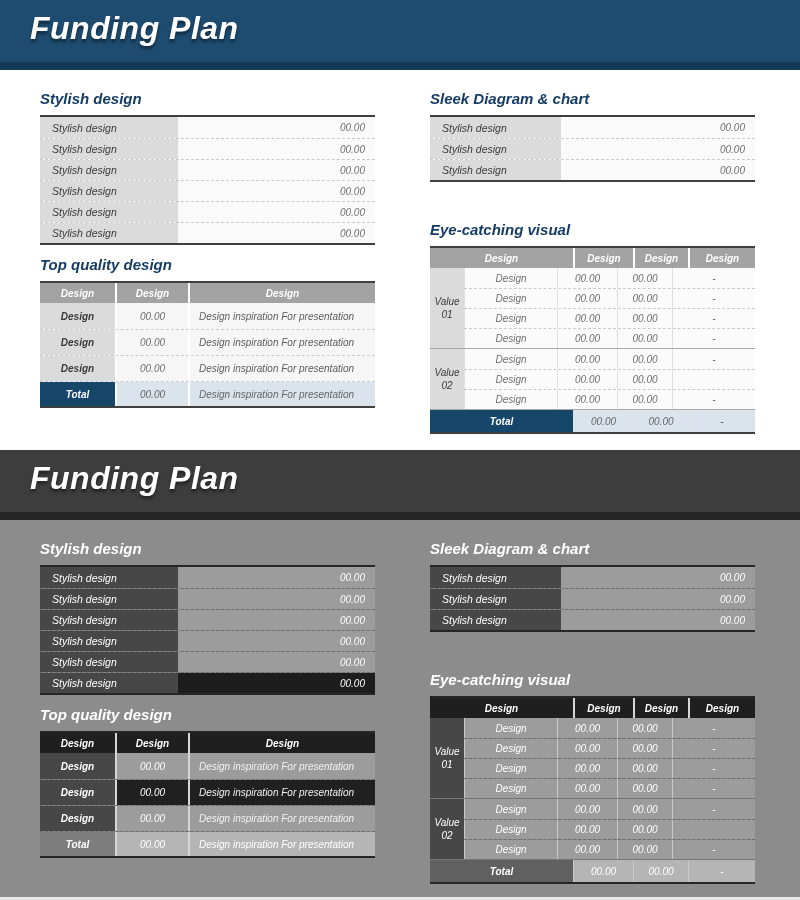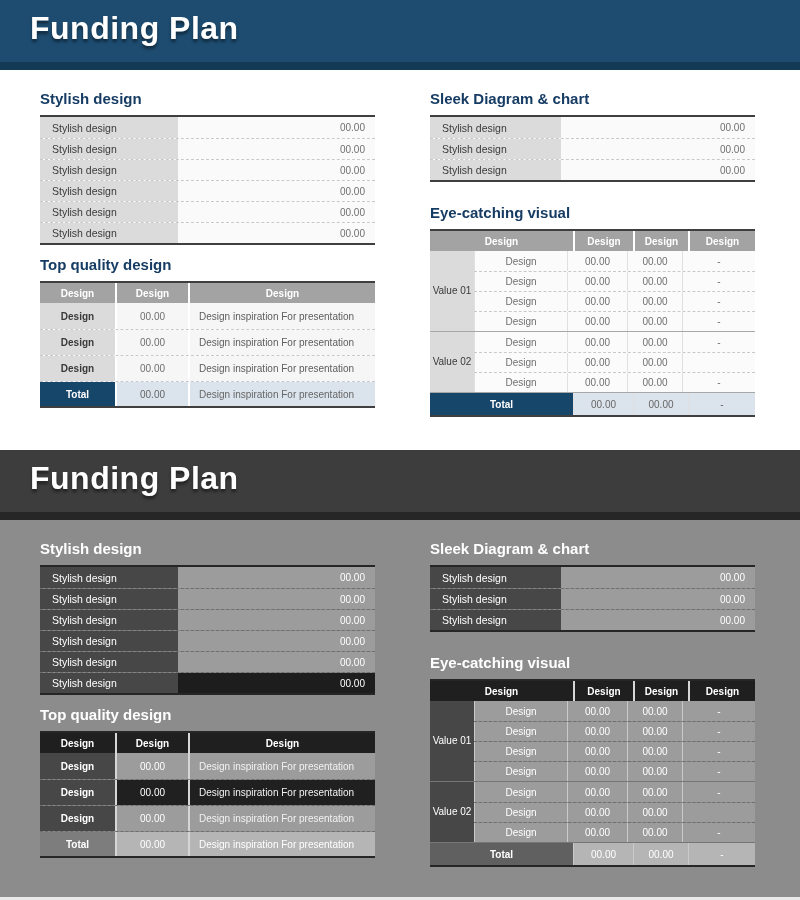--- a/index.html
+++ b/index.html
@@ -3,21 +3,21 @@
 <meta charset="utf-8">
 <style>
   * { box-sizing: border-box; margin: 0; padding: 0; }
   html, body { width: 800px; }
   body {
     font-family: "Liberation Sans", sans-serif;
     background: #ffffff;
     width: 800px; height: 900px;
     overflow: hidden;
   }
-  .slide { width: 800px; position: relative; }
+  .slide { width: 800px; position: relative; font-style: italic; }
   .slide.light { height: 440px; background: #ffffff;
     --head-bg:#1d4c70; --head-strip:#133a54; --heading:#163c64;
     --kv-label-bg:#dbdbdb; --kv-label-fg:#3a3a3a; --kv-val-bg:#fafafa; --kv-val-fg:#6f6f6f;
     --th-bg:#a3a3a3; --th-fg:#ffffff;
     --cell-bg:#f6f6f6; --cell-fg:#6f6f6f; --desc-fg:#5d5d5d;
     --total-label-bg:#17466b; --total-label-fg:#ffffff; --total-cell-bg:#dbe3ec; --total-cell-fg:#666666;
     --eye-total-label-bg:#17466b; --cellw-bg:#fbfbfb;
     --rowsep:#c9c9c9; --colsep:#ffffff; --colsep2:#e0e0e0; --groupsep:#a8a8a8; --strong:#3f3f3f;
   }
   .slide.dark { height: 447px; background: #8c8c8c;
@@ -37,21 +37,21 @@
     color: #fff; font-size: 32px; font-weight: bold; letter-spacing: 0.5px;
     padding: 10px 0 0 30px; text-shadow: 0 3px 3px rgba(0,0,0,0.45);
   }
   .slide-body { display: flex; padding: 0 45px 0 40px; }
   .col-left  { width: 335px; margin-right: 55px; }
   .col-right { width: 325px; }
 
   .panel-heading { color: var(--heading); font-size: 15px; font-weight: bold; line-height: 18px; margin-bottom: 7px; }
   .panel.mt-sm { margin-top: 20px; }
   .panel.mt-lg { margin-top: 11px; }
-  .panel.mt-xl { margin-top: 22px; }
+  .panel.mt-xl { margin-top: 39px; }
 
   .data-table { width: 100%; border-top: 2px solid var(--strong); border-bottom: 2px solid var(--strong); }
 
   
   .kv-row { display: flex; height: 21px; }
   .kv-row + .kv-row { border-top: 1px dashed var(--rowsep); }
   .kv-label { width: 138px; display: flex; align-items: center; padding-left: 12px;
               background: var(--kv-label-bg); color: var(--kv-label-fg); font-size: 10.5px; }
   .col-right .kv-label { width: 131px; }
   .kv-value { flex: 1; display: flex; align-items: center; justify-content: flex-end; padding-right: 10px;
@@ -77,21 +77,21 @@
   .tq-total-desc  { background: var(--total-cell-bg); color: var(--total-cell-fg); justify-content: flex-start; padding-left: 9px; }
 
   
   .eye-head { display: flex; height: 20px; }
   .eye-cell { display: flex; align-items: center; justify-content: center; font-size: 10px; }
   .eh1 { width: 143px; } .ec2 { width: 60px; } .ec3 { width: 55px; } .ec4 { flex: 1; }
   .eye-head .ec2, .eye-head .ec3, .eye-head .ec4 { border-left: 2px solid var(--colsep); }
   .eye-th { background: var(--th-bg); color: var(--th-fg); font-weight: bold; }
   .eye-group { display: flex; }
   .eye-group + .eye-group { border-top: 1px solid var(--groupsep); }
-  .eye-group-label { width: 44px; display: flex; align-items: center; justify-content: center; text-align: center;
+  .eye-group-label { width: 34px; display: flex; align-items: center; justify-content: center; text-align: center;
                      background: var(--kv-label-bg); color: var(--kv-label-fg); font-size: 10px; line-height: 1.35; }
   .eye-rows { flex: 1; }
   .eye-row { display: flex; height: 20px; }
   .eye-row + .eye-row { border-top: 1px dashed var(--rowsep); }
   .ec-name { width: 93px; border-left: 1px solid var(--colsep2); }
   .eye-row .ec2, .eye-row .ec3, .eye-row .ec4 { border-left: 1px solid var(--colsep2); }
   .eye-row .eye-cell { background: var(--cellw-bg); color: var(--cell-fg); }
   .eye-total { display: flex; height: 23px; border-top: 1px solid var(--groupsep); }
   .et-label { width: 143px; background: var(--eye-total-label-bg); color: #fff; font-weight: bold; }
   .eye-total .ec2, .eye-total .ec3, .eye-total .ec4 { border-left: 1px solid var(--colsep2);

